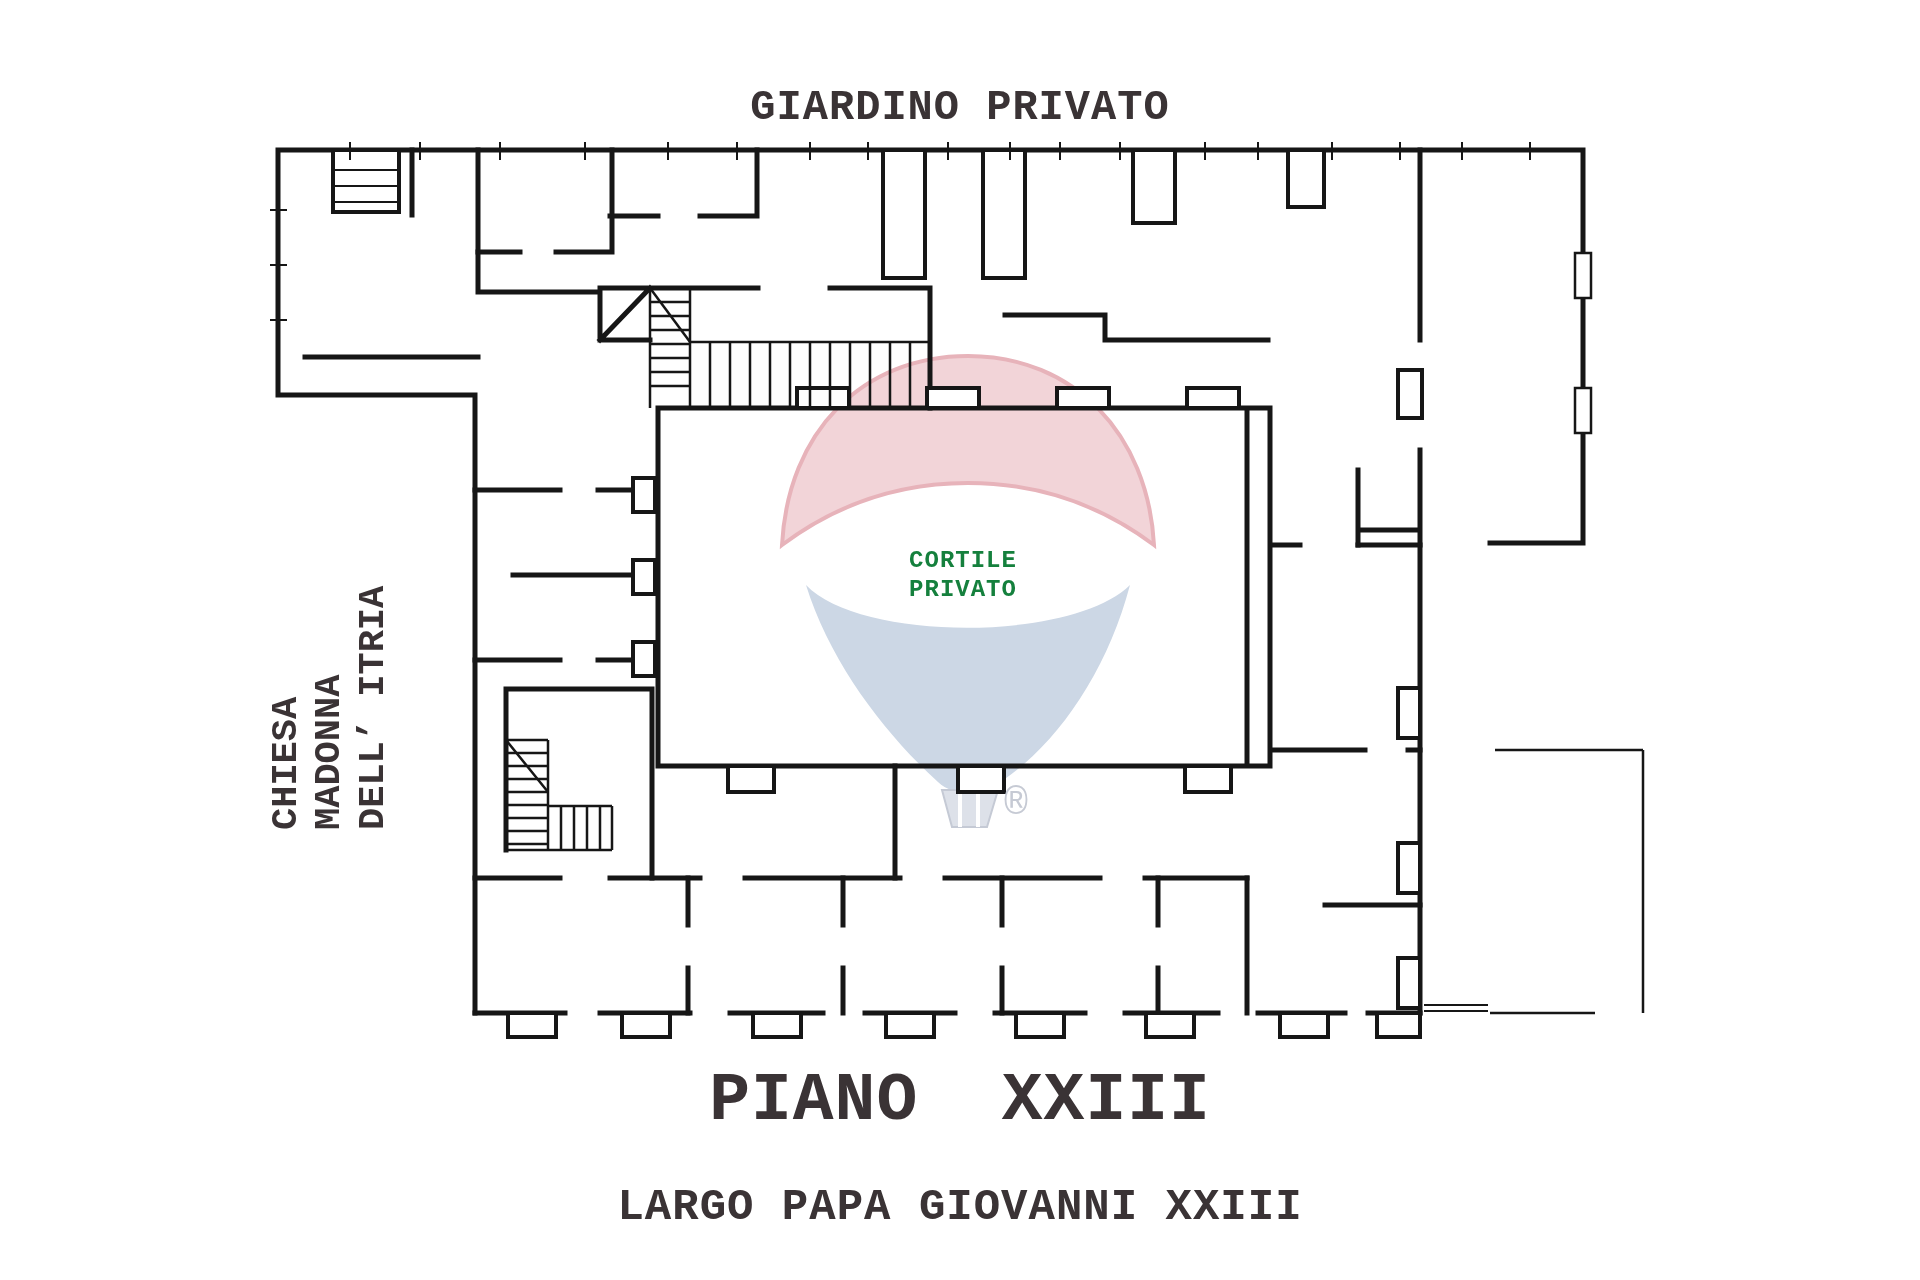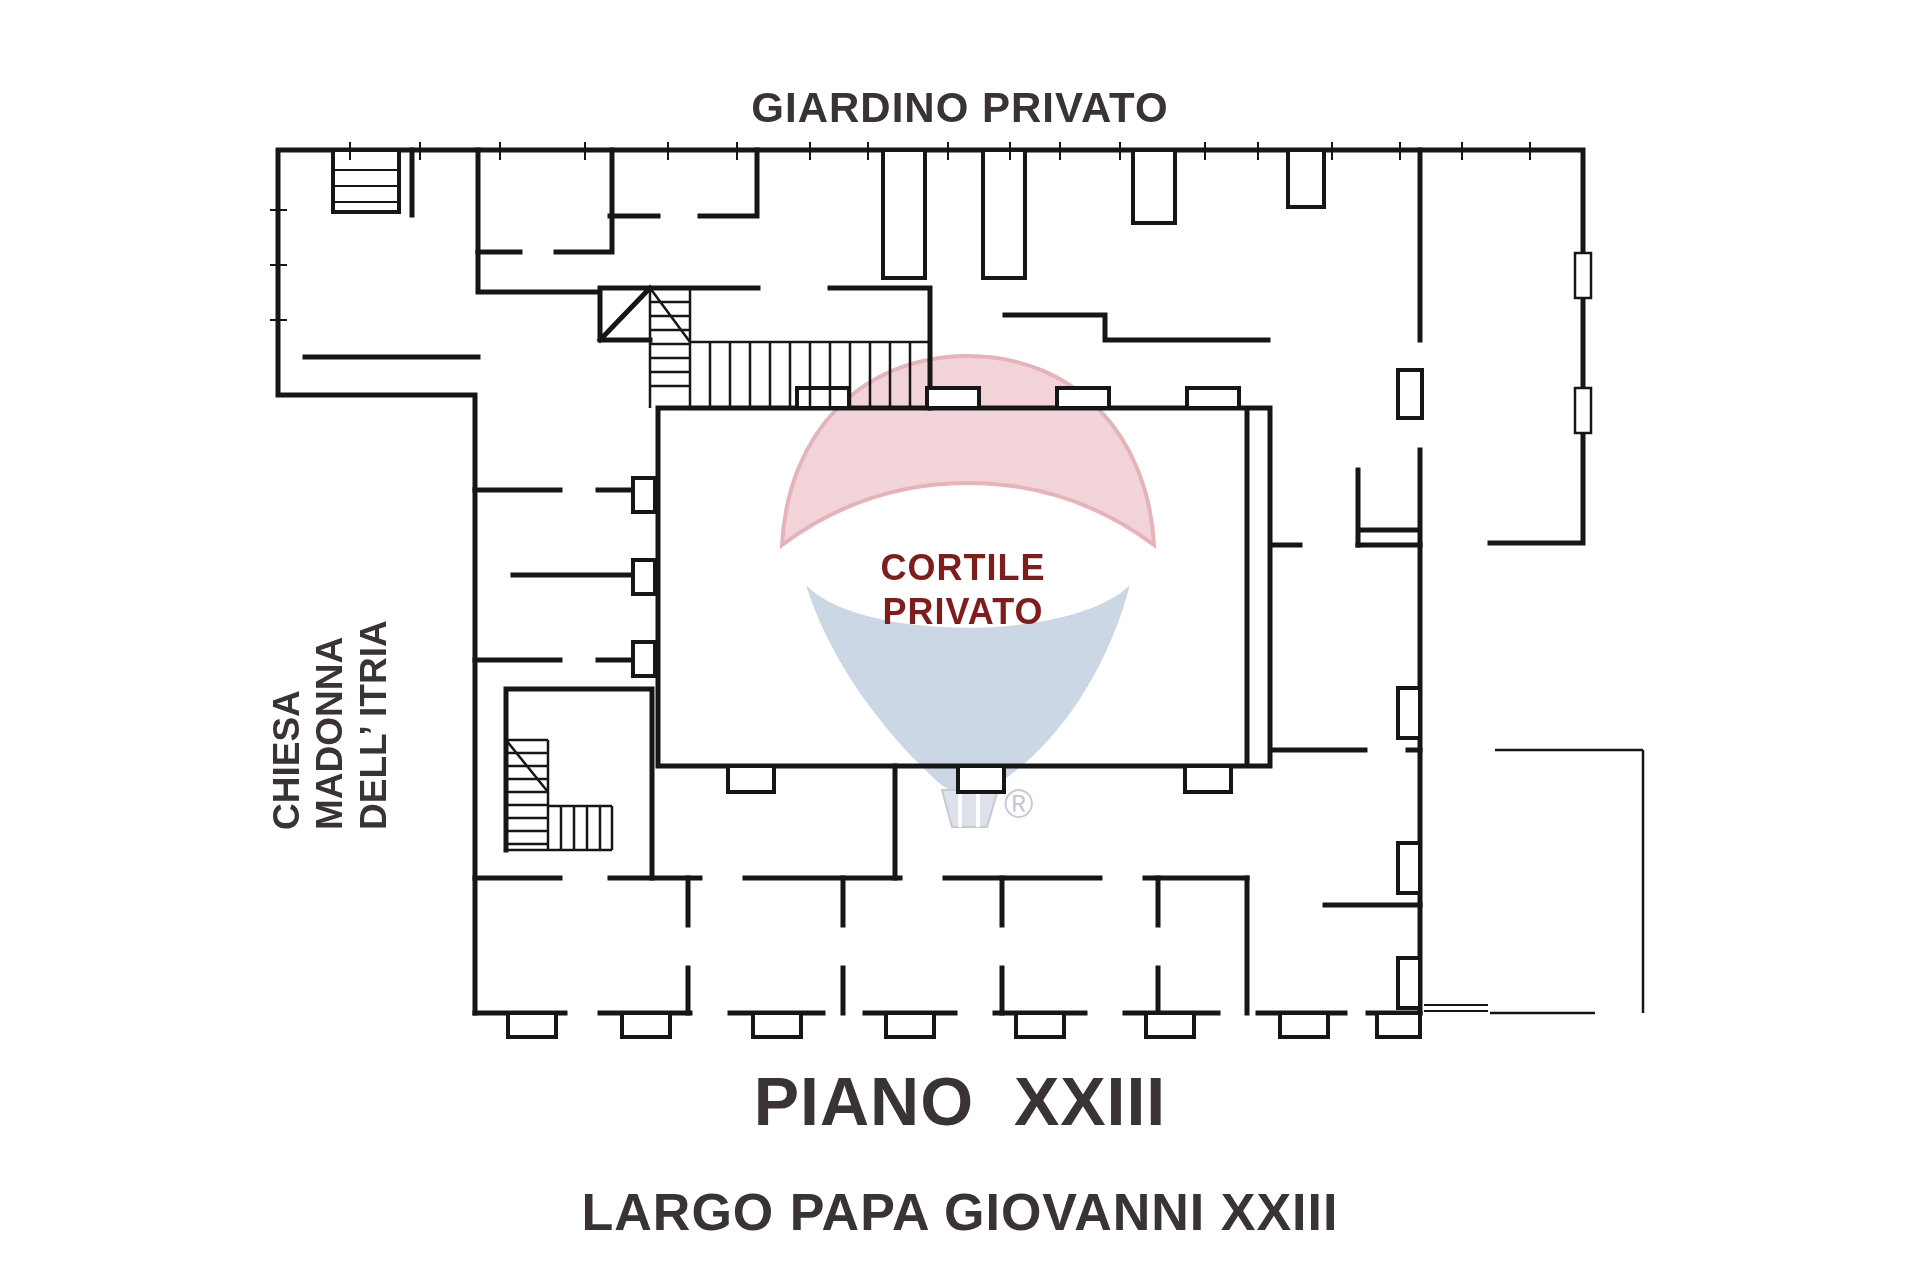--- a/index.html
+++ b/index.html
@@ -1,39 +1,39 @@
 <!DOCTYPE html>
 <html><head>
 <meta charset="utf-8">
 <style>
   html,body{margin:0;padding:0;background:#ffffff;}
   .stage{
     position:relative;width:1920px;height:1280px;background:#ffffff;overflow:hidden;
-    font-family:Liberation Sans, sans-serif;color:#3a3335;
+    font-family:Liberation Mono, monospace;color:#3a3335;
   }
   .plan-svg{position:absolute;left:0;top:0;width:1920px;height:1280px;}
   .lbl{position:absolute;font-weight:700;color:#3a3335;}
   .lbl-top{left:50%;top:84px;transform:translateX(-50%);font-size:42px;letter-spacing:1px;white-space:nowrap;}
   .lbl-side{
     left:205px;top:630px;width:260px;height:140px;
     transform:rotate(-90deg);transform-origin:center;
     font-size:37px;line-height:1.17;text-align:left;white-space:nowrap;
   }
   .lbl-courtyard{
     left:963px;top:546px;transform:translateX(-50%);
-    font-size:36px;line-height:1.22;letter-spacing:1px;text-align:center;color:#7f1d1d;
+    font-size:24px;line-height:1.22;letter-spacing:1px;text-align:center;color:#15803d;
   }
   .lbl-remax{
     left:975px;top:460px;transform:translateX(-50%);
     font-size:58px;font-style:italic;letter-spacing:2px;color:#b5c3d9;white-space:nowrap;
   }
   .lbl-remax .slash{color:#eba3ac;}
   .lbl-reg{left:1004px;top:782px;font-size:40px;font-weight:400;color:#c6cad4;}
   .lbl-floor{left:50%;top:1062px;transform:translateX(-50%);font-size:68px;letter-spacing:1px;white-space:pre;}
-  .lbl-address{left:50%;top:1182px;transform:translateX(-50%);font-size:52px;letter-spacing:1px;white-space:nowrap;}
+  .lbl-address{left:50%;top:1182px;transform:translateX(-50%);font-size:44px;letter-spacing:1px;white-space:nowrap;}
 </style>
 </head>
 <body>
 
 <div class="stage">
 
   <svg class="plan-svg" viewBox="0 0 1920 1280" xmlns="http://www.w3.org/2000/svg">
 
     <g>
       <path d="M782,545 C788,432 862,356 968,356 C1074,356 1148,434 1154,545

